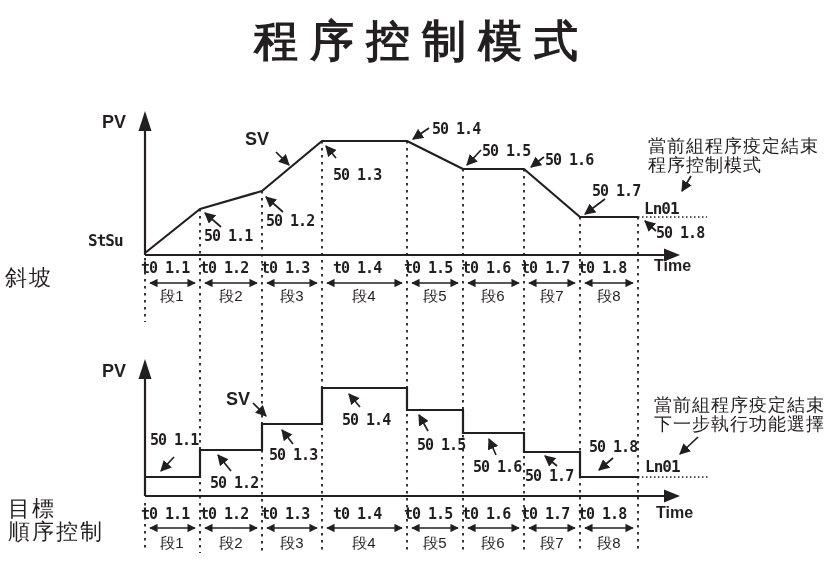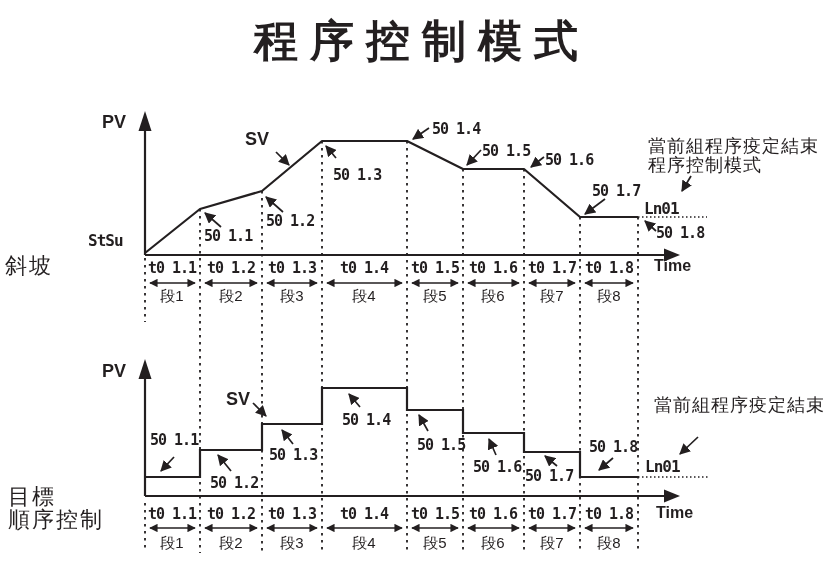--- a/index.html
+++ b/index.html
@@ -7,30 +7,30 @@
     position:relative; width:824px; height:568px; background:#ffffff;
     font-family:"Liberation Sans","DejaVu Sans",sans-serif; color:#231f20;
     overflow:hidden;
   }
   #linework { position:absolute; left:0; top:0; z-index:0; }
   .lbl { position:absolute; z-index:1; white-space:nowrap; color:#231f20; }
   .title {
     left:0; top:12px; width:824px; text-align:center; padding-left:20px;
     box-sizing:border-box; font-size:44px; font-weight:600; letter-spacing:12px;
   }
-  .cjk-side { font-size:22px; font-weight:500; letter-spacing:2px; }
+  .cjk-side { font-size:22px; font-weight:500; letter-spacing:2px;margin-top:12px; }
   .axis-lbl { font-size:18px; font-weight:600; }
   .time-lbl { font-size:16px; font-weight:600; }
   .note { font-size:18px; line-height:19px; font-weight:500; letter-spacing:1px; }
   .seg7 {
     font-family:"DejaVu Sans Mono","Liberation Mono",monospace;
     font-weight:bold; font-size:15px; letter-spacing:-1px;
   }
   .seg7-big { font-size:16px; }
-  .tcell { width:62px; text-align:center; }
+  .tcell { width:62px; text-align:left; }
   .segname { font-size:15px; font-weight:500; width:62px; text-align:center; }
 </style>
 </head>
 <body>
 
 <div id="stage">
 
   <svg id="linework" width="824" height="568" viewBox="0 0 824 568">
     <defs>
       <marker id="ah" viewBox="0 0 10 10" refX="9" refY="5" markerWidth="6.5" markerHeight="6.5" orient="auto-start-reverse">
@@ -194,18 +194,19 @@
   <div class="lbl segname" style="left:200px;top:534px">段2</div>
   <div class="lbl segname" style="left:261px;top:534px">段3</div>
   <div class="lbl segname" style="left:333px;top:534px">段4</div>
   <div class="lbl segname" style="left:404px;top:534px">段5</div>
   <div class="lbl segname" style="left:462px;top:534px">段6</div>
   <div class="lbl segname" style="left:521px;top:534px">段7</div>
   <div class="lbl segname" style="left:578px;top:534px">段8</div>
 
   <div class="lbl note" style="left:654px;top:396px">
     <div>當前組程序疫定結束</div>
+    <div>下一步執行功能選擇</div>
   </div>
 
   <div class="lbl cjk-side" style="left:8px;top:482px">目標</div>
   <div class="lbl cjk-side" style="left:8px;top:505px">順序控制</div>
 
 </div>
 
 </body></html>

